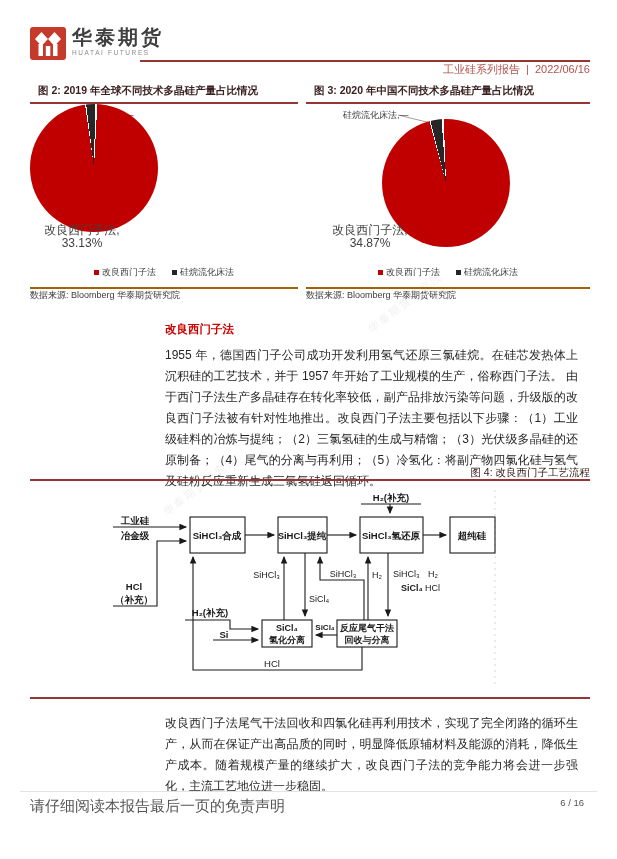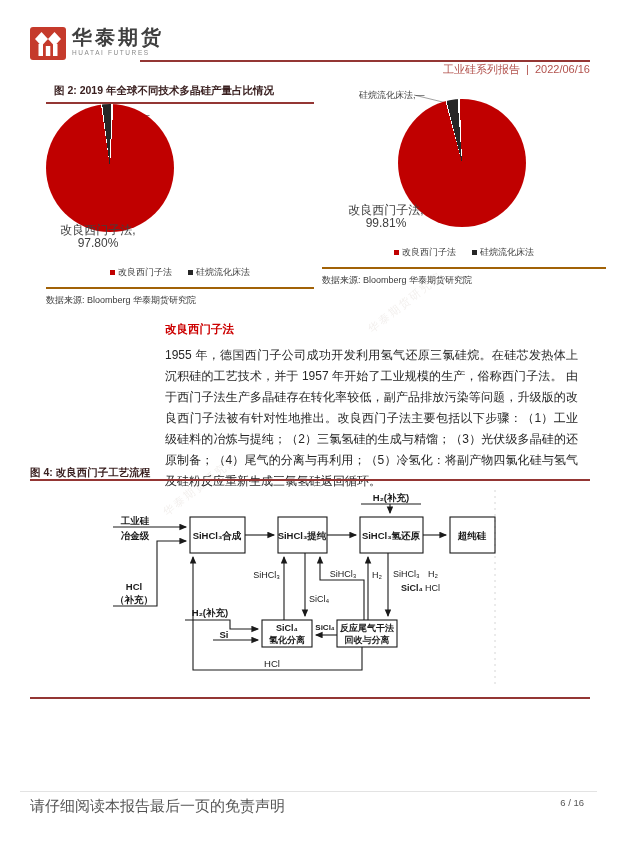--- a/index.html
+++ b/index.html
@@ -10,49 +10,49 @@
   .logo{position:absolute;left:30px;top:27px;display:flex;align-items:flex-start;}
   .logo-icon{width:36px;height:34px;}
   .brand{margin-left:6px;}
   .brand-cn{font-size:20px;font-weight:bold;color:#404040;letter-spacing:3px;line-height:20px;}
   .brand-en{font-size:6.5px;color:#8a8a8a;letter-spacing:1.6px;margin-top:2px;}
   .header-right{position:absolute;right:27px;top:33px;font-size:11px;color:#b2524d;margin-top:29px;}
   .header-right .sep{margin:0 6px;color:#b2524d;}
   .header-rule{position:absolute;left:140px;top:60px;width:450px;height:2px;background:#943634;}
 
   
-  .fig-panel{position:absolute;top:84px;margin-left:16px;}
+  .fig-panel{position:absolute;top:84px;}
   .fig-panel.p1{left:30px;width:268px;}
   .fig-panel.p2{left:306px;width:284px;}
   .fig-title{font-weight:bold;font-size:10.5px;color:#3a2020;padding:0 0 4px 8px;
              border-bottom:2.5px solid #943634;white-space:nowrap;}
   .fig-body{position:relative;height:183px;border-bottom:2px solid #a16207;}
-  .fig-source{font-size:9px;color:#3a3a3a;padding-top:5px;}
+  .fig-source{font-size:9px;color:#3a3a3a;}
   .lbl-small{position:absolute;font-size:9px;color:#404040;white-space:nowrap;}
   .pie{position:absolute;width:128px;height:128px;border-radius:50%;}
   .pie1{background:conic-gradient(from 353deg,#262626 0deg 8deg,#ffffff 8deg 10deg,#c00000 10deg 359deg,#ffffff 359deg 360deg);}
   .pie2{background:conic-gradient(from 346deg,#262626 0deg 10deg,#ffffff 10deg 12deg,#c00000 12deg 359deg,#ffffff 359deg 360deg);}
   .lbl-main{position:absolute;font-size:12px;color:#404040;width:80px;text-align:center;line-height:13px;}
   .legend{position:absolute;left:0;right:0;top:162px;display:flex;justify-content:center;gap:16px;
           font-size:9px;color:#404040;}
   .legend-item{display:flex;align-items:center;}
   .sw{width:5px;height:5px;display:inline-block;margin-right:3px;}
   .sw-red{background:#c00000;}
   .sw-dark{background:#262626;}
   .leader-svg{position:absolute;left:0;top:0;pointer-events:none;}
 
   
   .section1{position:absolute;left:165px;top:322px;width:413px;}
   .sec-heading{color:#cc0000;font-weight:bold;font-size:11.5px;margin:0 0 8px 0;}
   .body-par{font-size:12px;line-height:21px;text-align:justify;margin:0;color:#262626;}
   .section2{position:absolute;left:165px;top:713px;width:413px;}
 
   
-  .fig4-title{position:absolute;left:30px;top:466px;width:560px;text-align:left;
-              font-weight:bold;font-size:10.5px;color:#3a2020;}
+  .fig4-title{position:absolute;left:30px;top:466px;width:560px;text-align:right;
+              font-weight:normal;font-size:10.5px;color:#3a2020;}
   .rule{position:absolute;left:30px;width:560px;height:2px;background:#943634;}
   .rule-a{top:479px;} .rule-b{top:697px;}
   .fig4-svg{position:absolute;left:30px;top:482px;}
   .fig4-source{position:absolute;left:30px;top:702px;font-size:9px;color:#3a3a3a;}
 
   
   .foot-rule{position:absolute;left:20px;top:791px;width:577px;height:1px;background:#e3e3e3;}
   .footer-left{position:absolute;left:30px;top:797px;font-size:15px;color:#555;}
   .footer-right{position:absolute;right:33px;top:797px;font-size:9.5px;color:#555;}
 
@@ -87,46 +87,47 @@
   <div class="wm" style="left:360px;top:295px;">华泰期货研究院</div>
   <div class="wm" style="left:155px;top:478px;">华泰期货研究院</div>
 
   <div class="fig-panel p1">
     <div class="fig-title">图 2: 2019 年全球不同技术多晶硅产量占比情况</div>
     <div class="fig-body">
       <div class="lbl-small" style="left:38px;top:5px;">硅烷流化床法,—</div>
       <div class="pie pie1"></div>
       <div class="lbl-main" style="left:12px;top:120px;">
         <div>改良西门子法,</div>
-        <div>97.80%</div>
+        <div>33.13%</div>
       </div>
       <div class="legend">
         <span class="legend-item">
             <span class="sw sw-red"></span>
             <span>改良西门子法</span>
           </span>
         <span class="legend-item">
             <span class="sw sw-dark"></span>
             <span>硅烷流化床法</span>
           </span>
       </div>
     </div>
     <div class="fig-source">数据来源: Bloomberg 华泰期货研究院</div>
   </div>
 
   <div class="fig-panel p2">
+    <div class="fig-title">图 3: 2020 年中国不同技术多晶硅产量占比情况</div>
     <div class="fig-body">
       <svg class="leader-svg" width="284" height="183">
         <line x1="92" y1="11" x2="137" y2="22" stroke="#888" stroke-width="0.8"></line>
       </svg>
       <div class="lbl-small" style="left:37px;top:5px;">硅烷流化床法,—</div>
       <div class="pie pie2" style="left:76px;top:15px;"></div>
       <div class="lbl-main" style="left:24px;top:120px;">
         <div>改良西门子法,</div>
-        <div>99.81%</div>
+        <div>34.87%</div>
       </div>
       <div class="legend">
         <span class="legend-item">
             <span class="sw sw-red"></span>
             <span>改良西门子法</span>
           </span>
         <span class="legend-item">
             <span class="sw sw-dark"></span>
             <span>硅烷流化床法</span>
           </span>
@@ -202,18 +203,21 @@
     <text x="371" y="109" font-size="9" font-weight="bold" text-anchor="start">SiCl₄</text>
     <text x="395" y="109" font-size="9" text-anchor="start">HCl</text>
     <text x="180" y="134" font-size="9.5" font-weight="bold" text-anchor="middle">H₂(补充)</text>
     <text x="194" y="156" font-size="9.5" font-weight="bold" text-anchor="middle">Si</text>
     <text x="295" y="148" font-size="8" font-weight="bold" text-anchor="middle">SiCl₄</text>
     <text x="242" y="185" font-size="9.5" text-anchor="middle">HCl</text>
   </svg>
 
   <div class="rule rule-b"></div>
 
+  <div class="section2">
+    <p class="body-par">改良西门子法尾气干法回收和四氯化硅再利用技术，实现了完全闭路的循环生产，从而在保证产出高品质的同时，明显降低原辅材料及能源的消耗，降低生产成本。随着规模产量的继续扩大，改良西门子法的竞争能力将会进一步强化，主流工艺地位进一步稳固。</p>
+  </div>
 
   <div class="foot-rule"></div>
   <div class="footer-left">请仔细阅读本报告最后一页的免责声明</div>
   <div class="footer-right">6 / 16</div>
 
 </div>
 
 </body></html>

